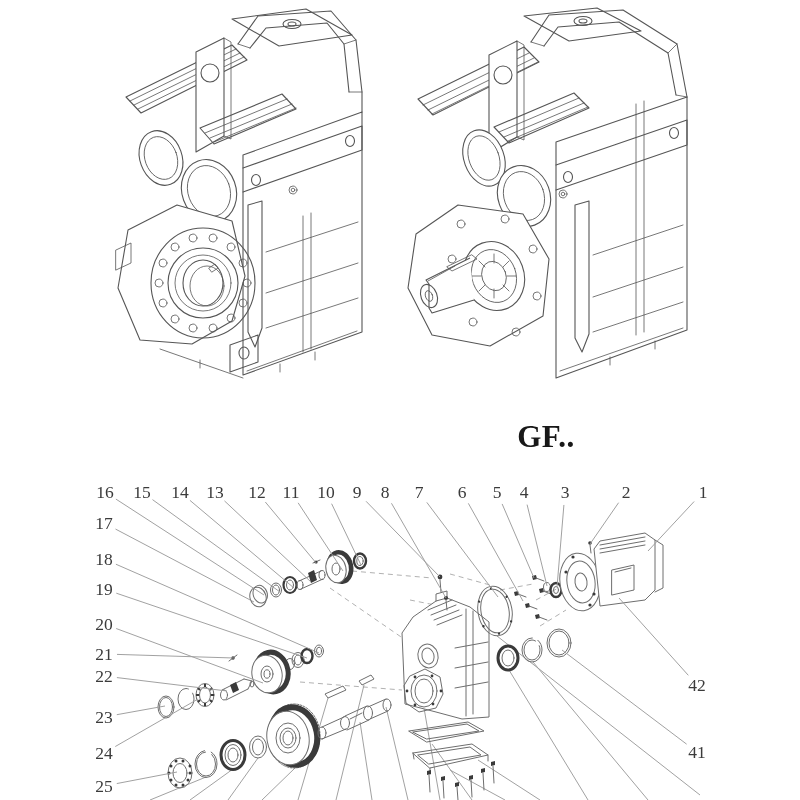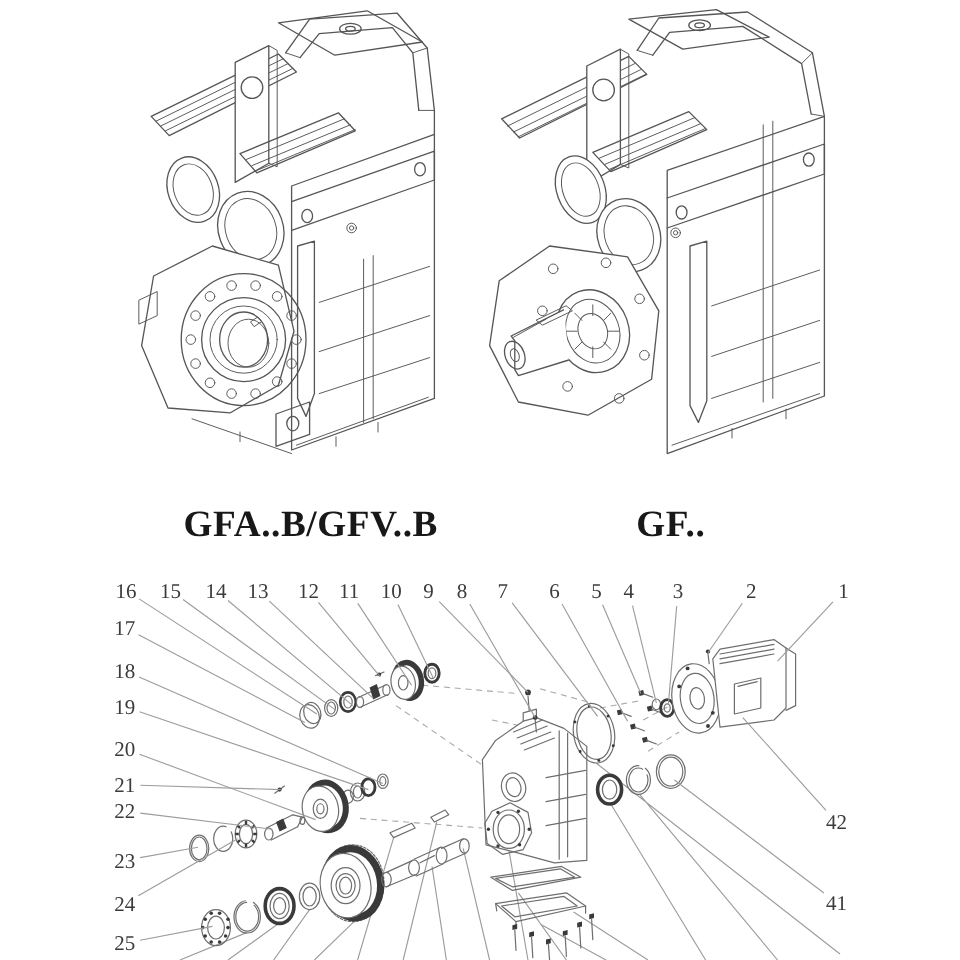--- a/index.html
+++ b/index.html
@@ -455,16 +455,15 @@
           <line x1="116.76732963005001" y1="783.5514710298535" x2="177" y2="772" class="leader"></line>
           <text x="104" y="786" class="callout-num">25</text>
           <line x1="688.3219147952236" y1="675.3205972715956" x2="619" y2="598" class="leader"></line>
           <text x="697" y="685" class="callout-num">42</text>
           <line x1="686.6277247890109" y1="744.163169840586" x2="562" y2="650" class="leader"></line>
           <text x="697" y="752" class="callout-num">41</text>
         </g>
   </g>
 </svg>
 
-<div class="model-label" style="left:259px;top:419px;">GFA..B/GFV..B</div>
-<div class="model-label" style="left:559px;top:419px;">GF..</div>
+<div class="model-label" style="left:546px;top:419px;">GF..</div>
 
 </div>
 
 </body></html>

